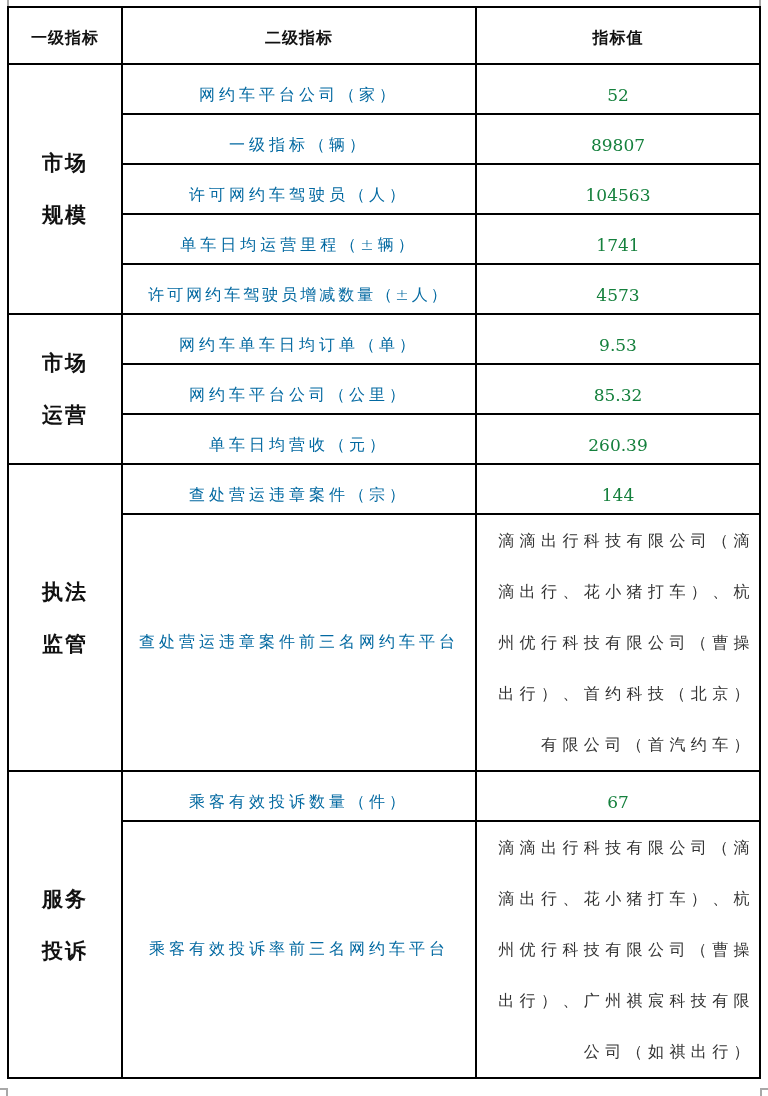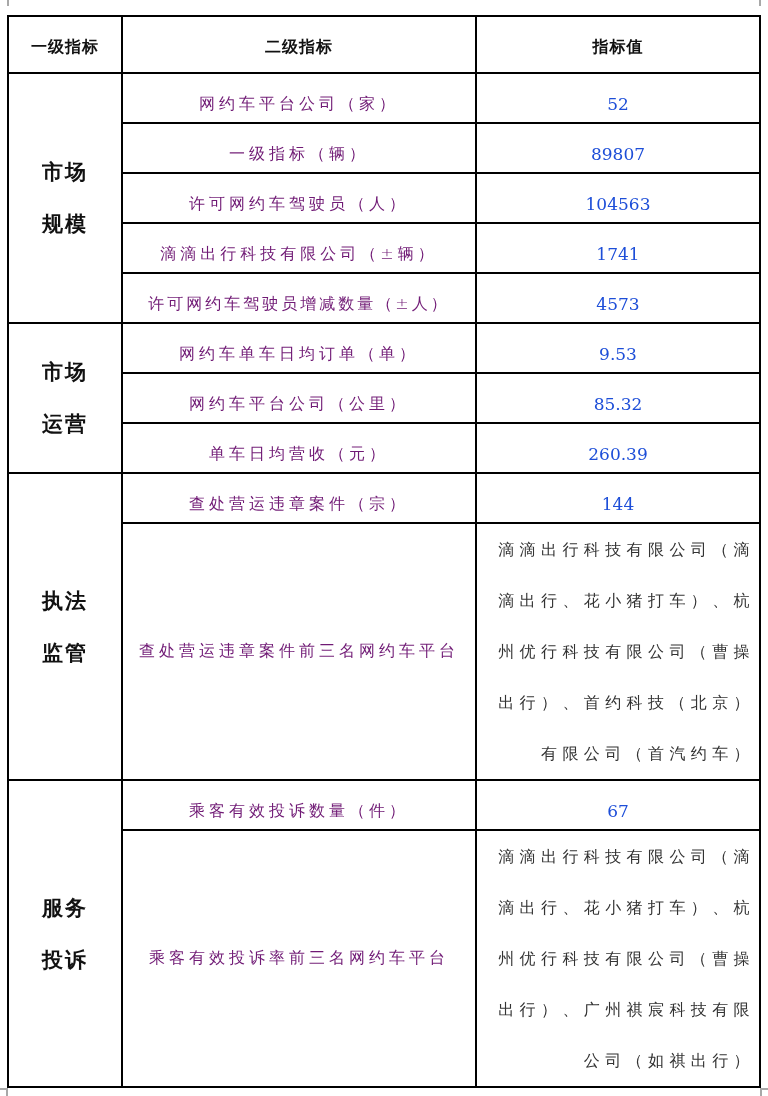--- a/index.html
+++ b/index.html
@@ -4,30 +4,30 @@
 <style>
   html, body { margin: 0; padding: 0; background: #ffffff; }
   body { width: 768px; height: 1096px; position: relative; overflow: hidden;
          font-family: "DejaVu Serif", "Liberation Serif", serif; color: #111; }
   .corner { position: absolute; width: 7px; height: 7px; border-color: #a8a8a8; border-style: solid; border-width: 0; }
   .corner.tl { left: 0; top: 0; border-right-width: 2px; border-bottom-width: 0; height: 6px; }
   .corner.tr { right: 0; top: 0; border-left-width: 2px; height: 6px; }
   .corner.bl { left: 0; bottom: 0; border-right-width: 2px; border-top-width: 2px; width: 6px; height: 6px; }
   .corner.br { right: 0; bottom: 0; border-left-width: 2px; border-top-width: 2px; width: 6px; height: 6px; }
 
-  table { position: absolute; left: 7px; top: 15px; border-collapse: collapse; table-layout: fixed; }
+  table { position: absolute; left: 7px; top: 6px; border-collapse: collapse; table-layout: fixed; }
   td, th { border: 2px solid #000; padding: 0; text-align: center; vertical-align: middle; }
   col.c1 { width: 114px; }
   col.c2 { width: 354px; }
   col.c3 { width: 284px; }
   th { height: 49px; font-size: 16px; font-weight: bold; letter-spacing: 1px; padding-top: 6px; }
   .row-h { height: 50px; }
-  td.sub { font-family: "DejaVu Sans", "Liberation Sans", sans-serif; font-size: 16px; color: #701a75;
+  td.sub { font-family: "DejaVu Sans", "Liberation Sans", sans-serif; font-size: 16px; color: #0369a1;
            letter-spacing: 4px; padding-top: 12px; font-weight: 300; }
-  td.val { font-size: 17px; color: #1d4ed8; padding-top: 12px; }
+  td.val { font-size: 17px; color: #15803d; padding-top: 12px; }
   td.cat { font-size: 21px; font-weight: bold; line-height: 52px; letter-spacing: 2px; }
   td.cat span { display: block; }
   td.longtext { text-align: right; font-family: "DejaVu Sans", "Liberation Sans", sans-serif; font-size: 16px;
                 color: #333; letter-spacing: 5.4px; line-height: 51px; padding: 0 4px 0 8px; font-weight: 300;
                 word-break: break-all; }
   td.sub.long { letter-spacing: 3px; }
 </style>
 </head>
 <body>
 
@@ -61,21 +61,21 @@
     </tr>
     <tr class="row-h">
       <td class="sub">一级指标（辆）</td>
       <td class="val">89807</td>
     </tr>
     <tr class="row-h">
       <td class="sub">许可网约车驾驶员（人）</td>
       <td class="val">104563</td>
     </tr>
     <tr class="row-h">
-      <td class="sub">滴滴出行科技有限公司（±辆）</td>
+      <td class="sub">单车日均运营里程（±辆）</td>
       <td class="val">1741</td>
     </tr>
     <tr class="row-h">
       <td class="sub long">许可网约车驾驶员增减数量（±人）</td>
       <td class="val">4573</td>
     </tr>
 
     <tr class="row-h">
       <td class="cat" rowspan="3">
         <span>市场</span>

